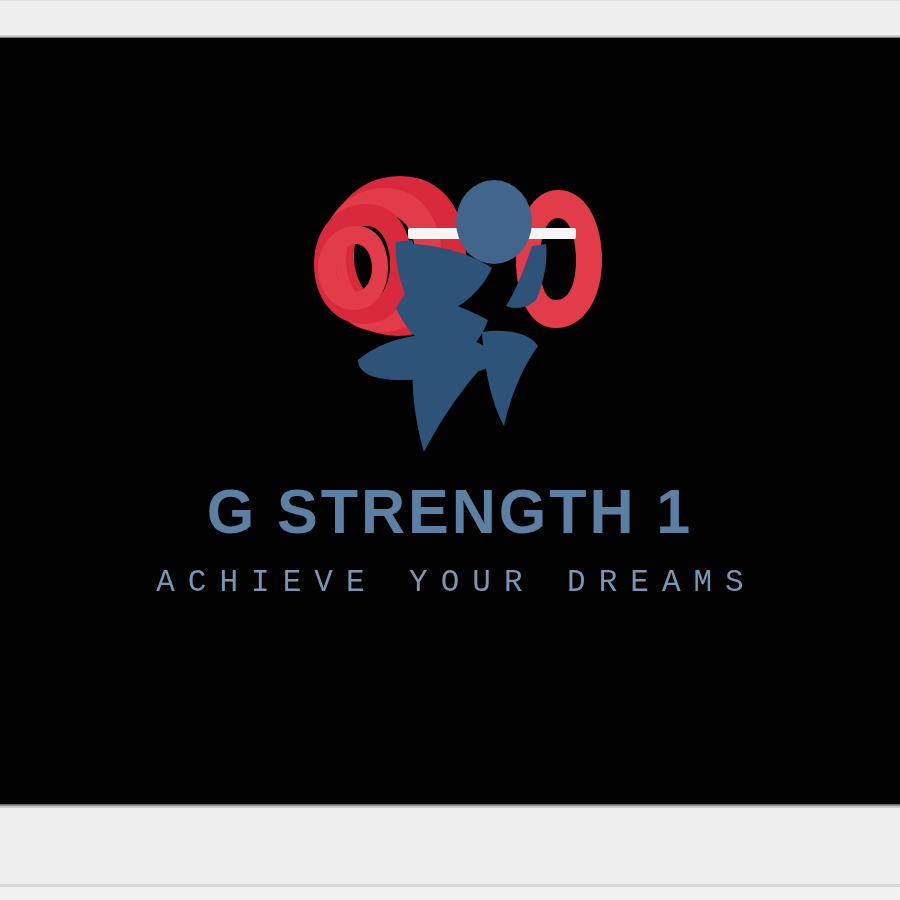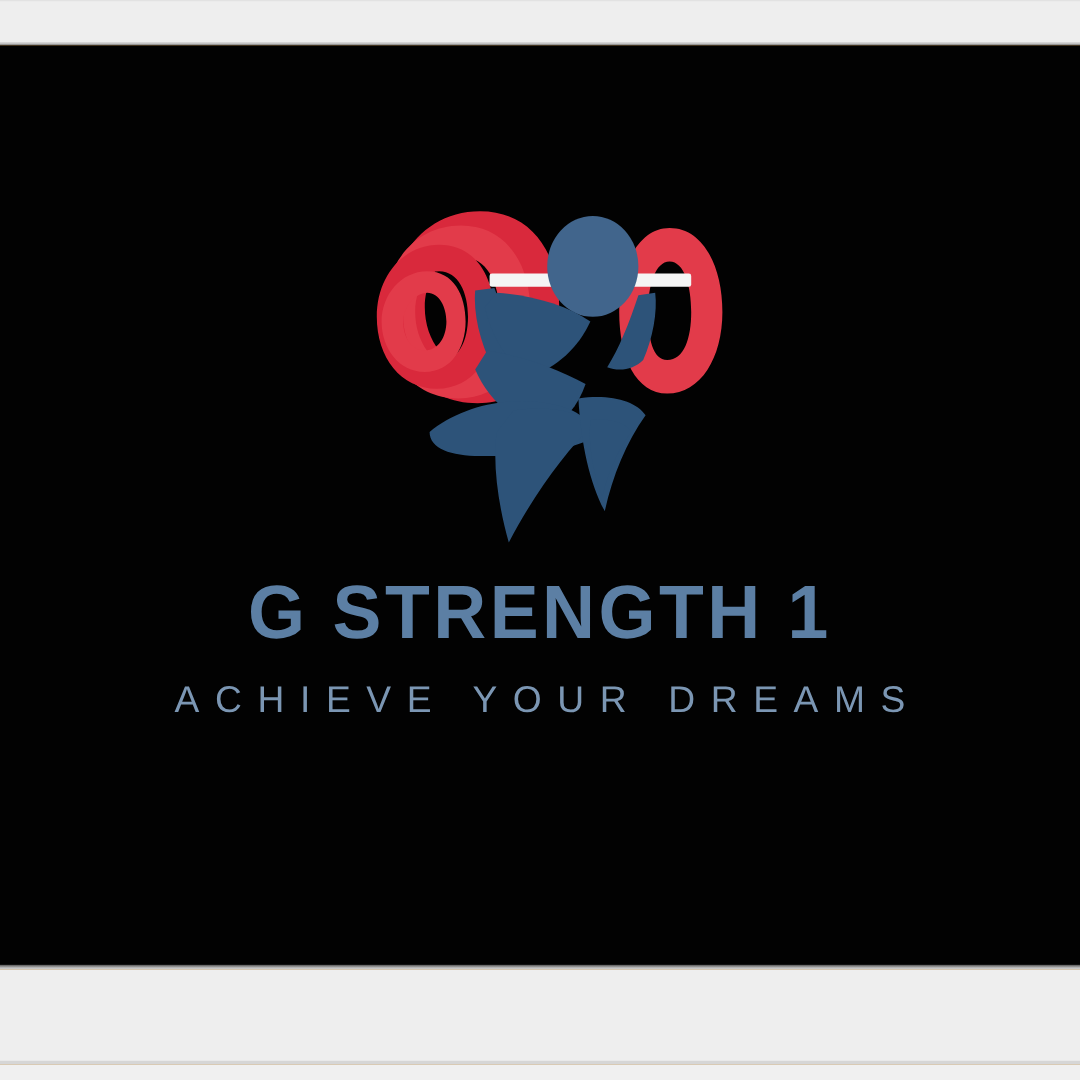--- a/index.html
+++ b/index.html
@@ -6,21 +6,21 @@
   html, body {
     width:900px; height:900px;
     background:#f6f6f6;
     font-family:"Liberation Sans", sans-serif;
     overflow:hidden;
   }
 
   .page {
     position:relative;
     width:900px; height:900px;
-    background:#a16207;
+    background:#14532d;
   }
 
   
   .top-strip {
     position:absolute; left:0; top:0;
     width:900px; height:36px;
     background:#eeeeee;
     border-top:1px solid #e2e2e2;
   }
   .top-strip-edge {
@@ -59,21 +59,21 @@
     letter-spacing:3px;
     color:#5c7fa4;
     transform:scaleX(0.97);
     white-space:nowrap;
   }
   .brand-tagline {
     position:absolute;
     left:0; top:528px;
     width:900px;
     text-align:center;
-    font-family:Liberation Sans, sans-serif;
+    font-family:Liberation Mono, monospace;
     font-weight:normal;
     font-size:31px;
     line-height:34px;
     letter-spacing:13px;
     text-indent:13px;
     color:#7b96b3;
     white-space:nowrap;
   }
 
   

